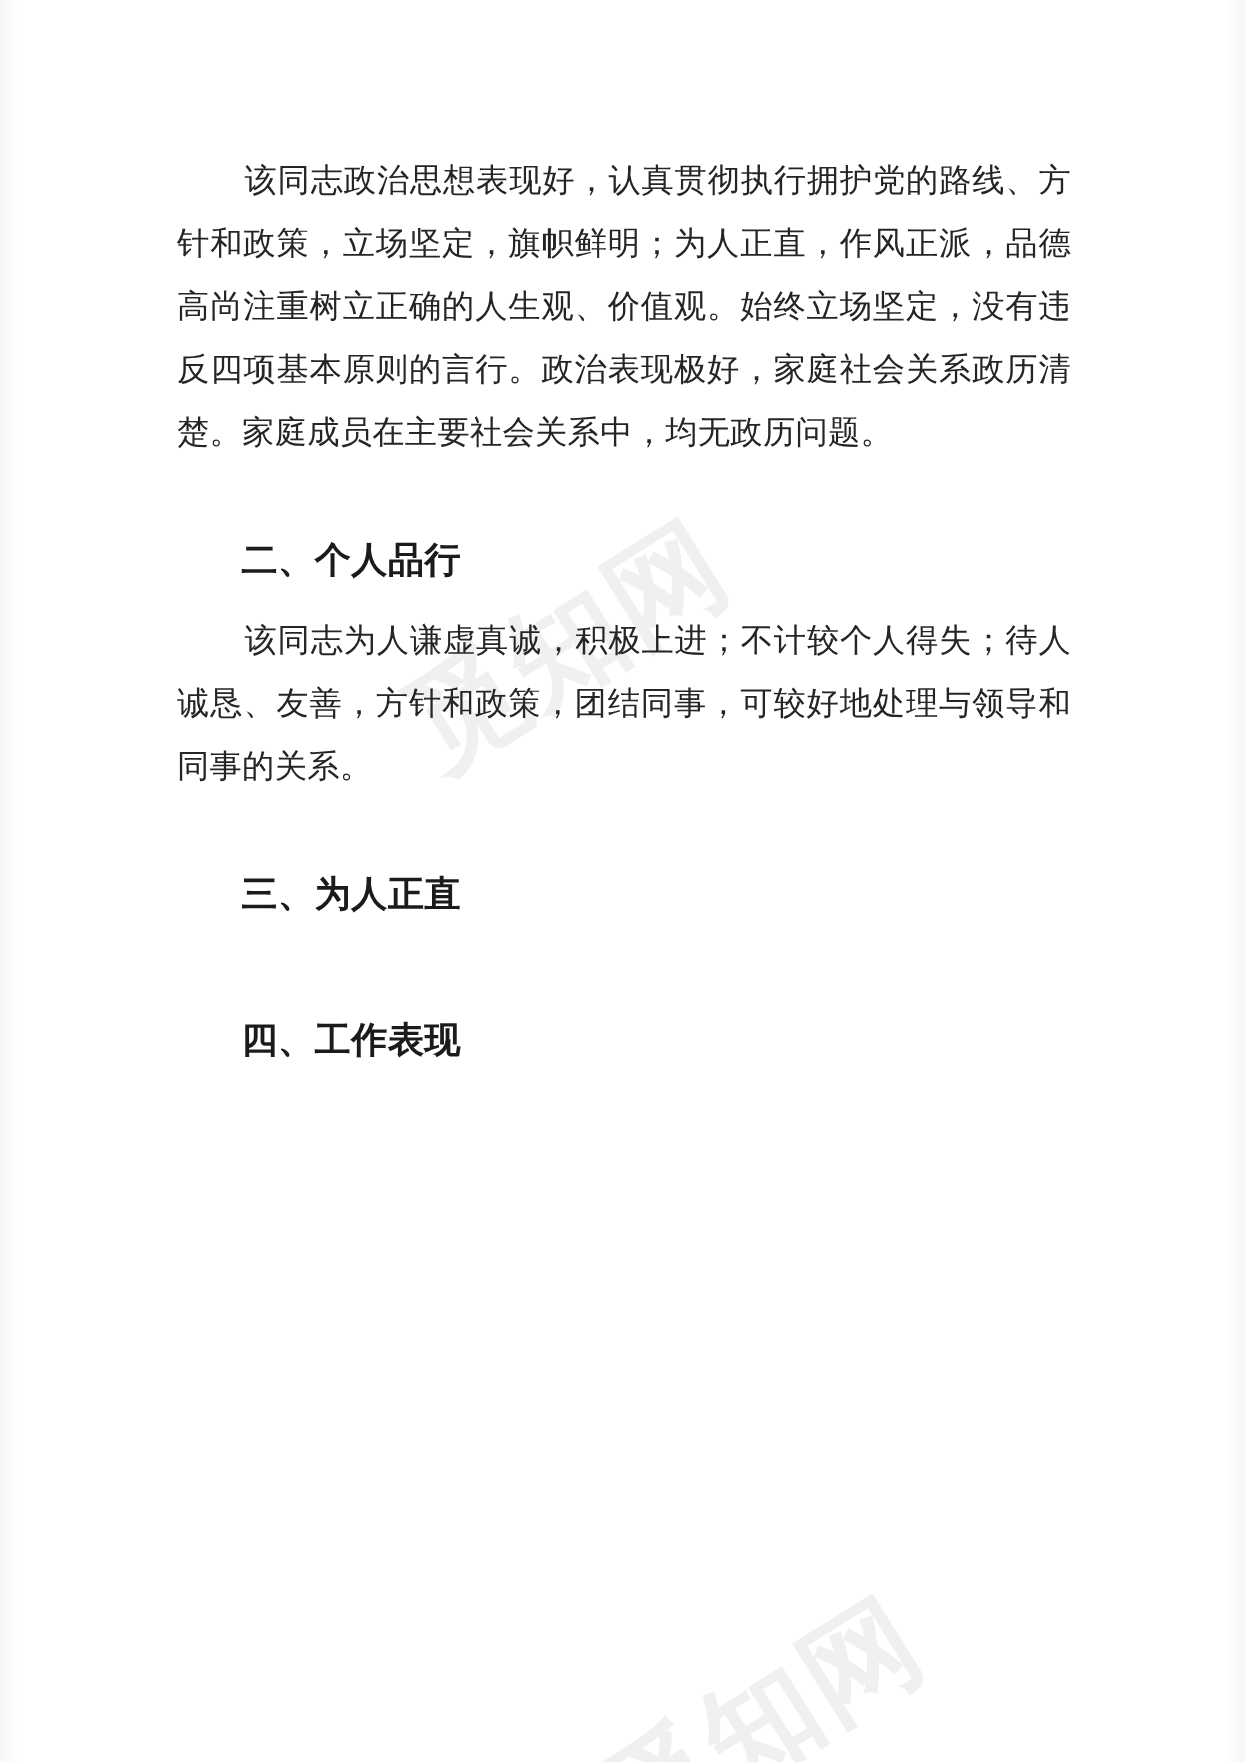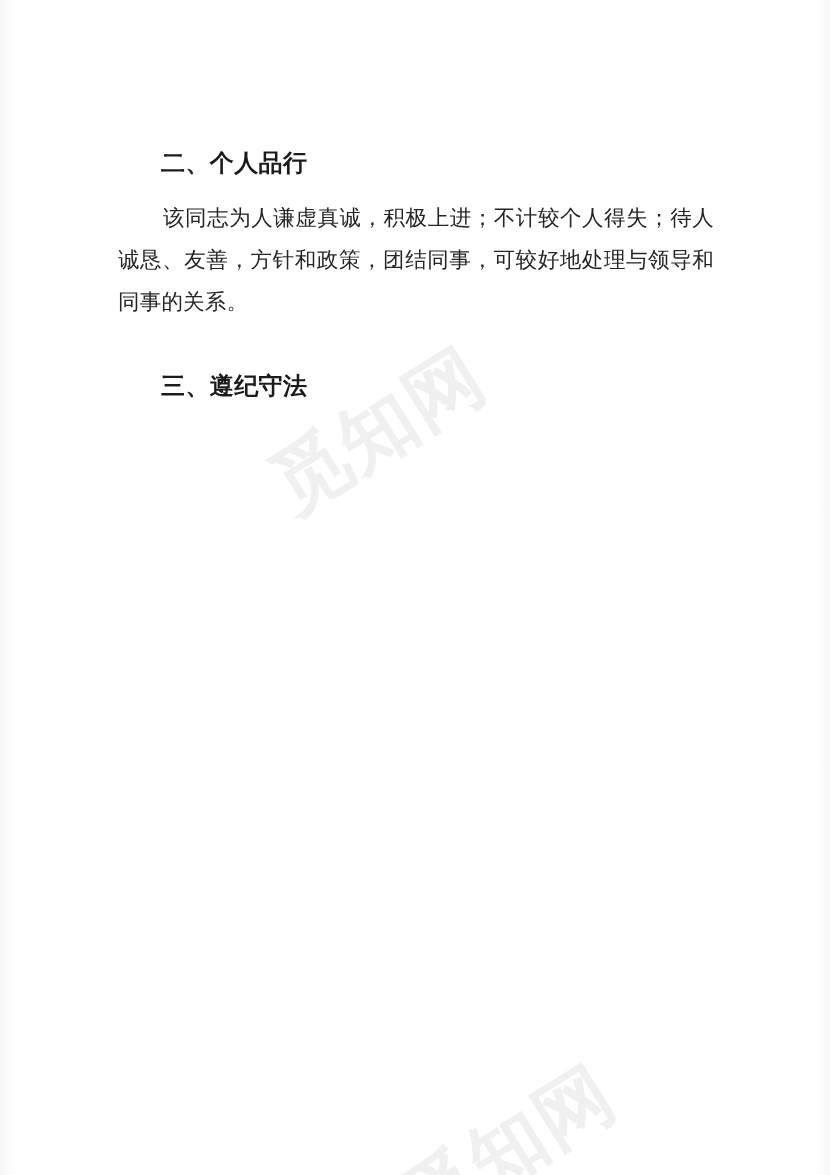--- a/index.html
+++ b/index.html
@@ -102,25 +102,27 @@
 
 <div class="page">
 
   <div class="watermark watermark-center">觅知网</div>
 
   <div class="watermark watermark-bottom">觅知网</div>
 
   <div class="content">
     <div class="top-pad"></div>
     <div id="blocks">
+        <p class="doc-paragraph">该同志政治思想表现好，认真贯彻执行拥护党的路线、方针和政策，立场坚定，旗帜鲜明；为人正直，作风正派，品德高尚注重树立正确的人生观、价值观。始终立场坚定，没有违反四项基本原则的言行。政治表现极好，家庭社会关系政历清楚。家庭成员在主要社会关系中，均无政历问题。</p>
         <div class="spacer-para-to-heading"></div>
         <p class="doc-heading">二、个人品行</p>
         <div class="spacer-heading-to-para"></div>
         <p class="doc-paragraph">该同志为人谦虚真诚，积极上进；不计较个人得失；待人诚恳、友善，方针和政策，团结同事，可较好地处理与领导和同事的关系。</p>
         <div class="spacer-para-to-heading"></div>
-        <p class="doc-heading">三、遵纪守法</p>
+        <p class="doc-heading">三、为人正直</p>
         <div class="spacer-heading-to-para"></div>
         <div class="spacer-para-to-heading"></div>
+        <p class="doc-heading">四、工作表现</p>
         <div class="spacer-heading-to-para"></div>
       </div>
   </div>
 
 </div>
 
 </body></html>

